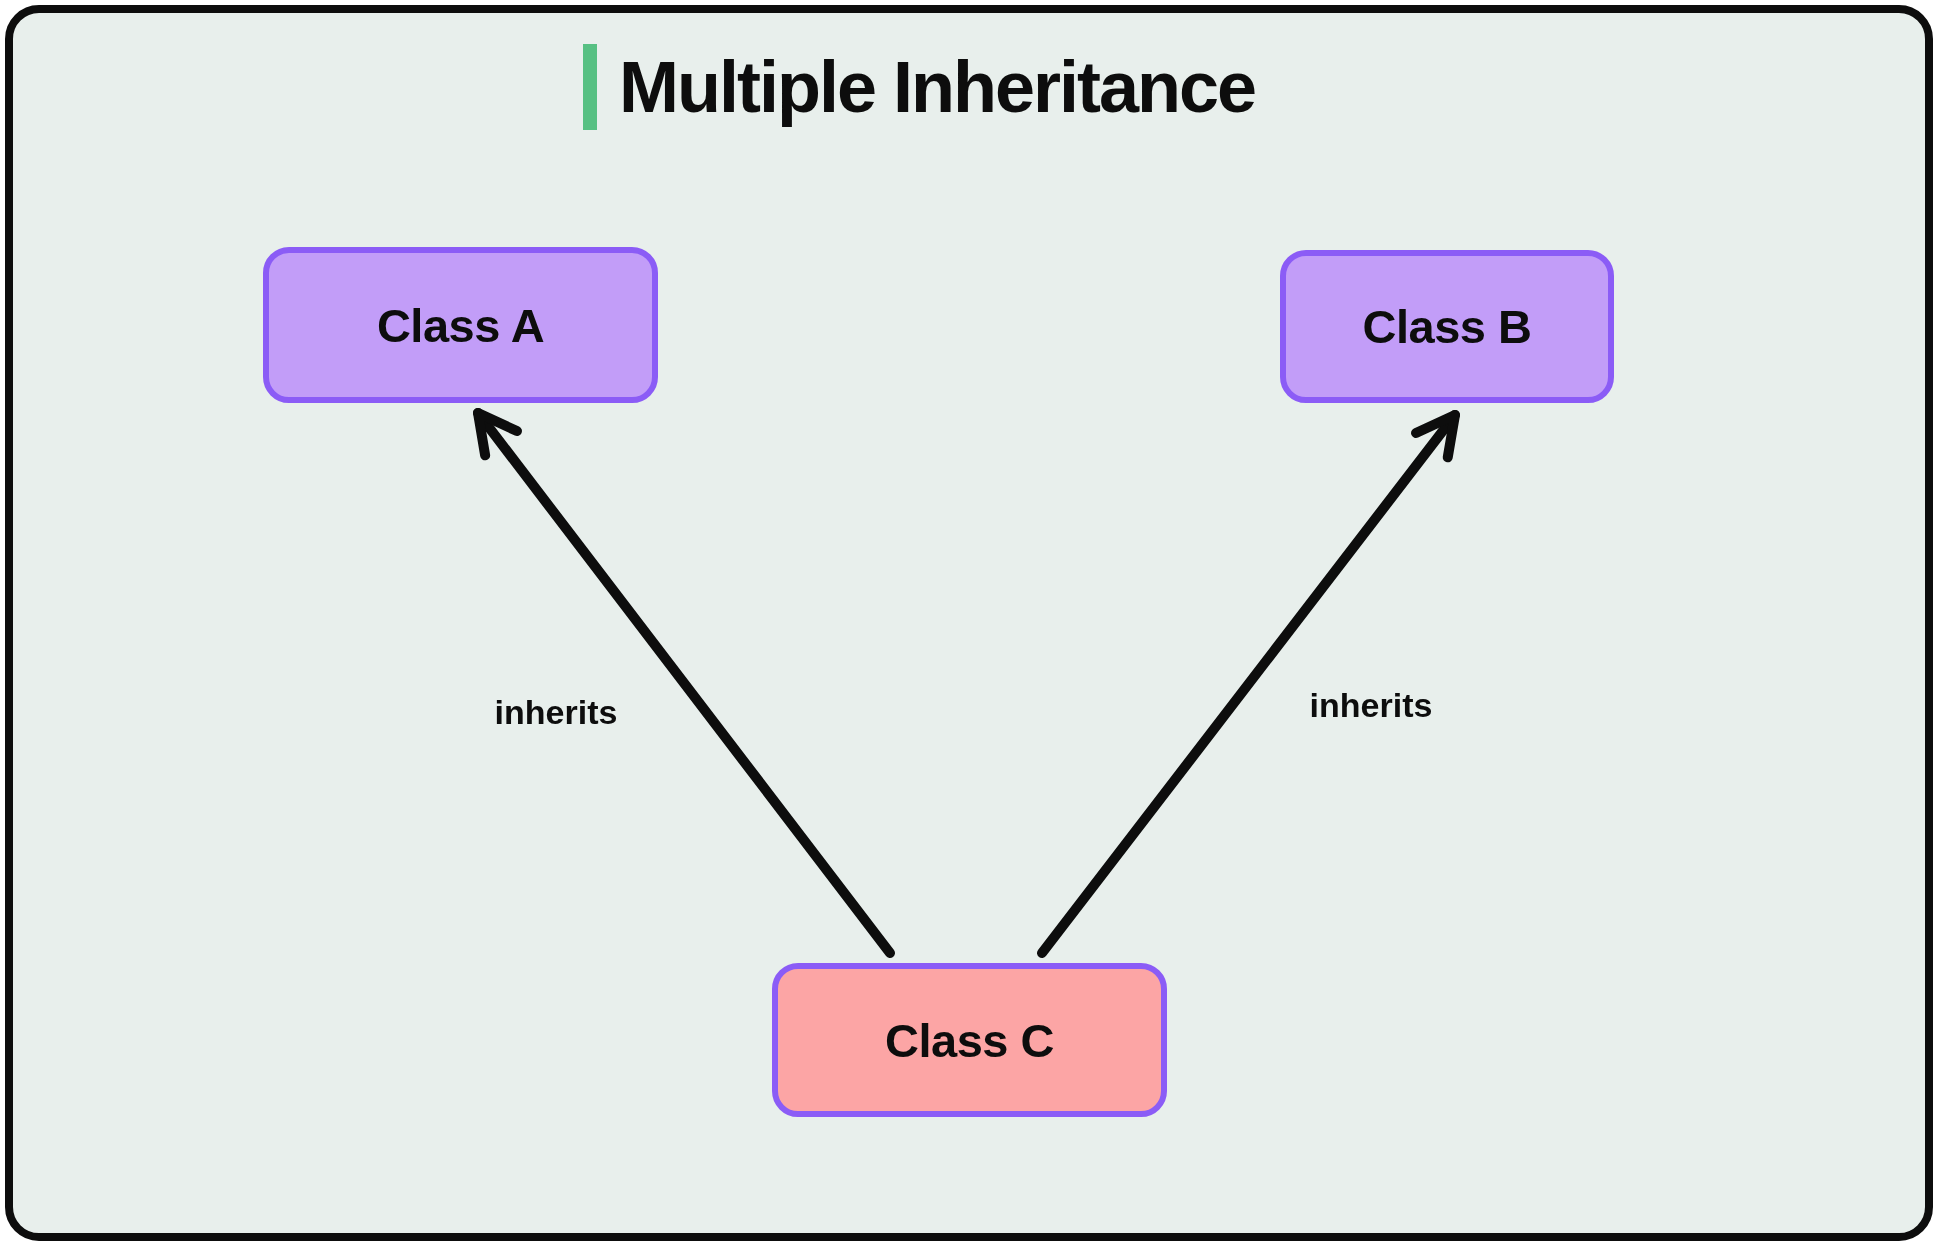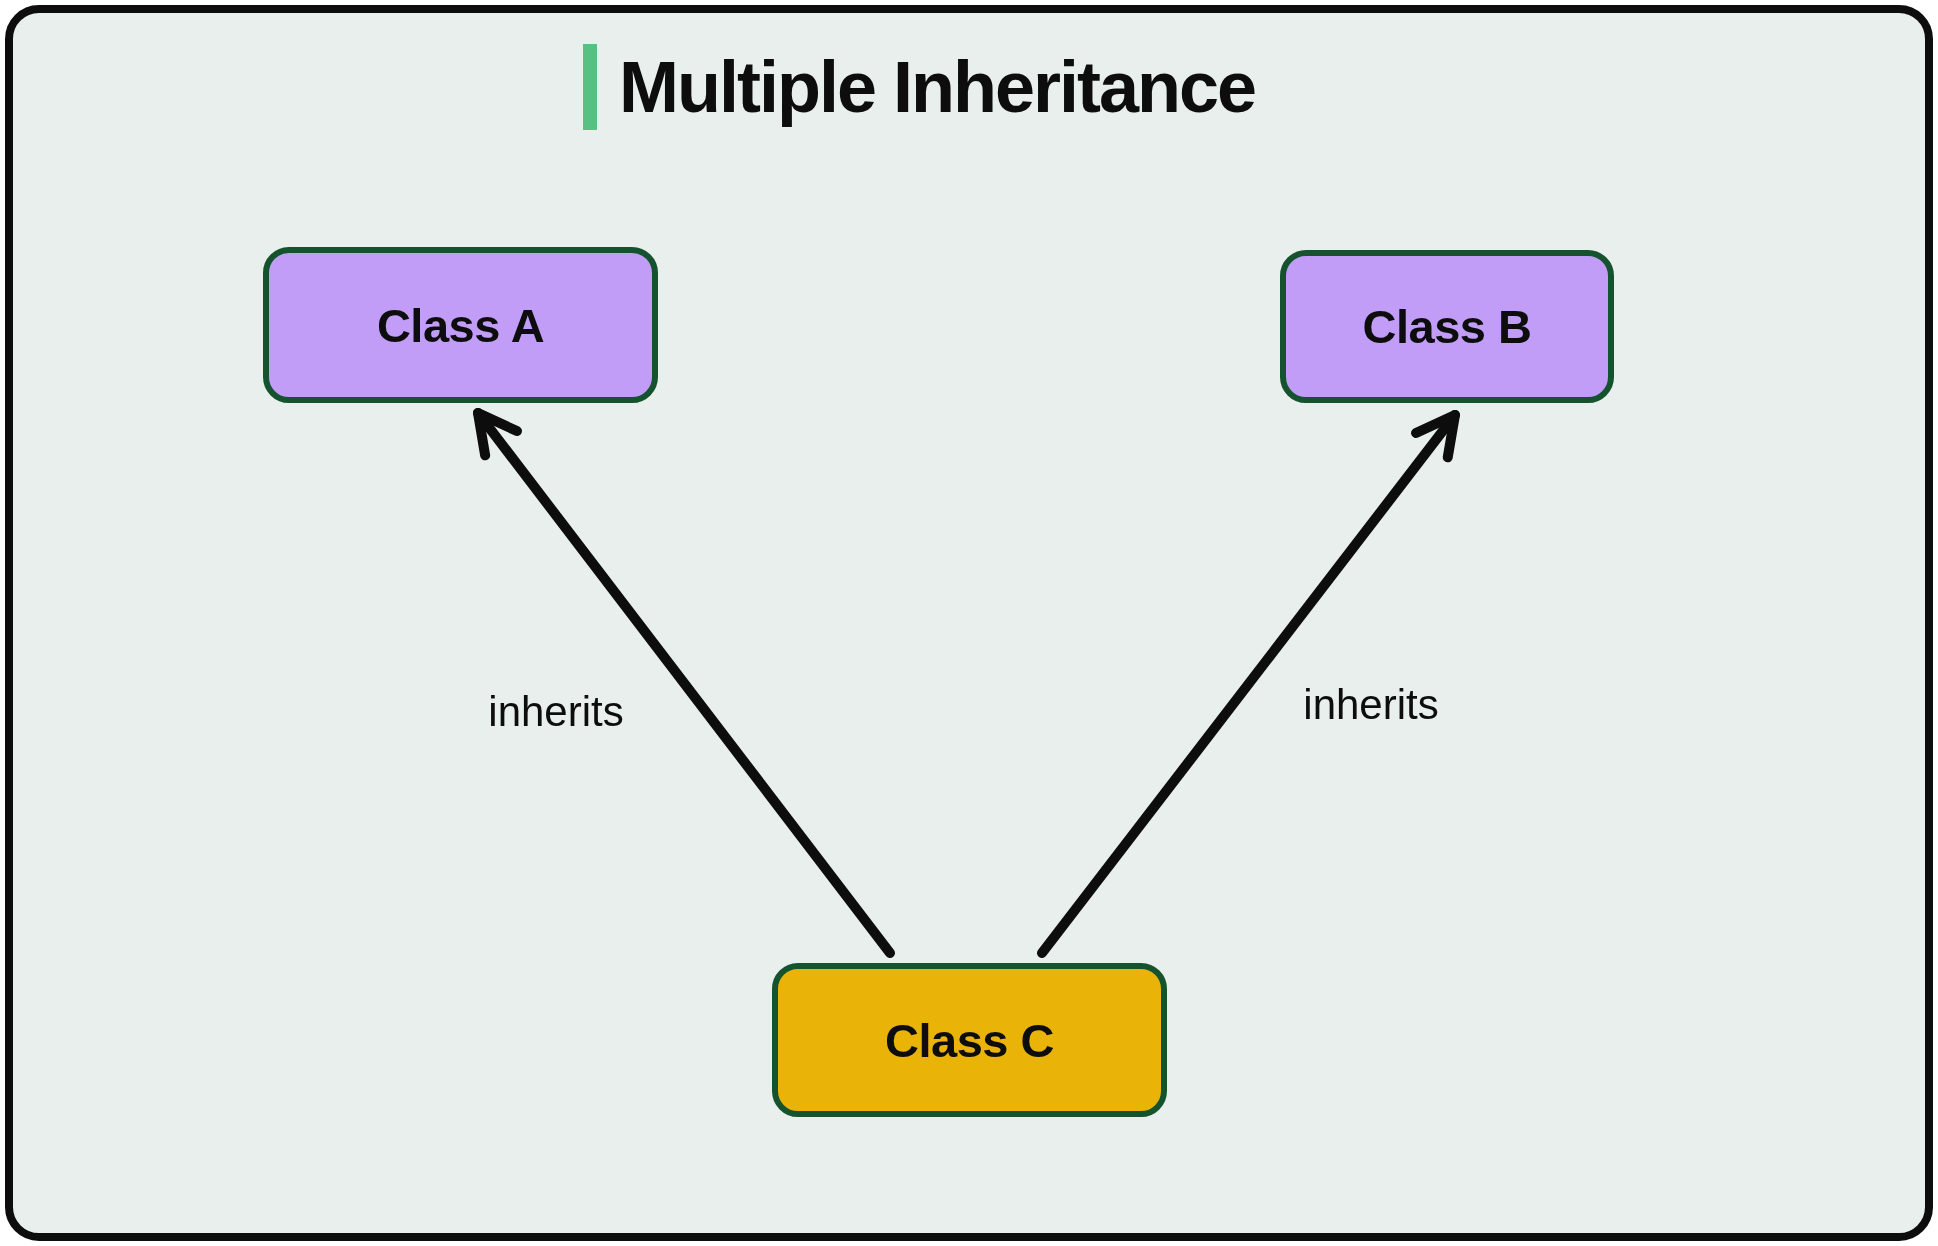--- a/index.html
+++ b/index.html
@@ -44,37 +44,37 @@
     position: absolute;
     left: 0; top: 0;
     width: 1938px; height: 1246px;
     pointer-events: none;
   }
   .node {
     position: absolute;
     display: flex;
     align-items: center;
     justify-content: center;
-    border: 6px solid #14532d;
+    border: 6px solid #8b5cf6;
     border-radius: 26px;
     font-size: 47px;
     font-weight: 700;
     color: #0d0d0d;
     letter-spacing: -0.5px;
   }
   .node-purple { background: #c29df8; }
-  .node-red    { background: #eab308; }
+  .node-red    { background: #fca5a5; }
   .node-a { left: 263px; top: 247px; width: 395px; height: 156px; }
   .node-b { left: 1280px; top: 250px; width: 334px; height: 153px; }
   .node-c { left: 772px; top: 963px; width: 395px; height: 154px; }
   .edge-label {
     position: absolute;
     transform: translate(-50%, -50%);
-    font-size: 42px;
-    font-weight: 400;
+    font-size: 34px;
+    font-weight: 700;
     color: #0d0d0d;
     white-space: nowrap;
   }
   .edge-label-left  { left: 556px;  top: 712px; }
   .edge-label-right { left: 1371px; top: 705px; }
 </style>
 </head>
 <body>
 
 <div class="canvas-frame"></div>

